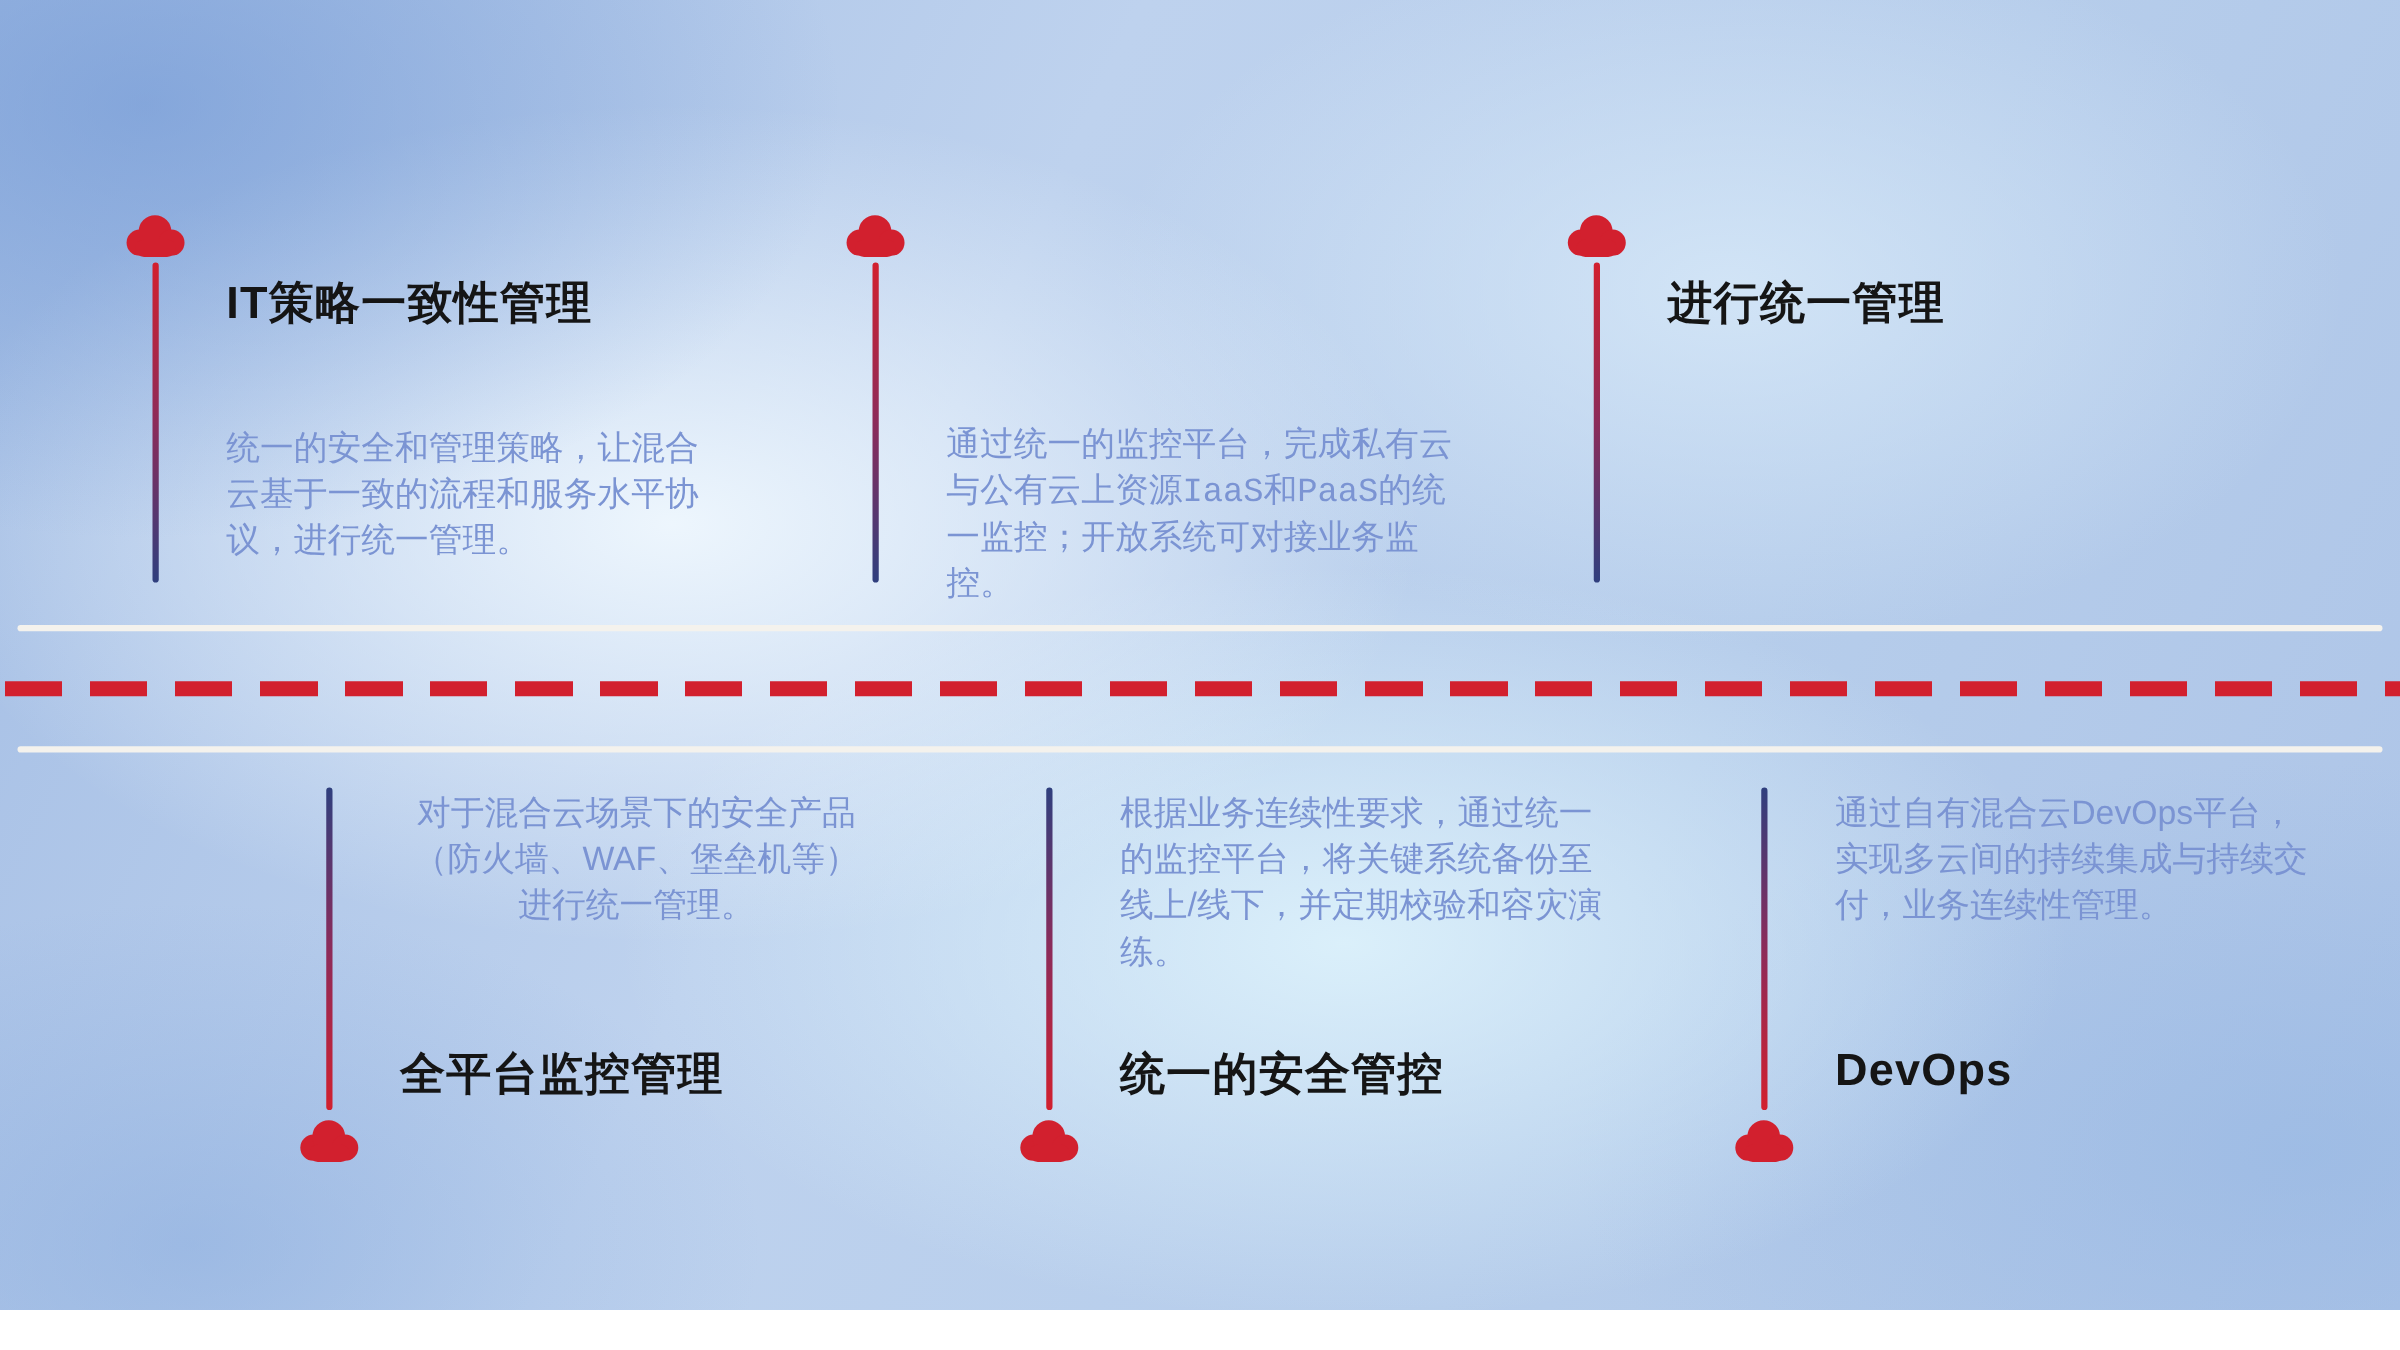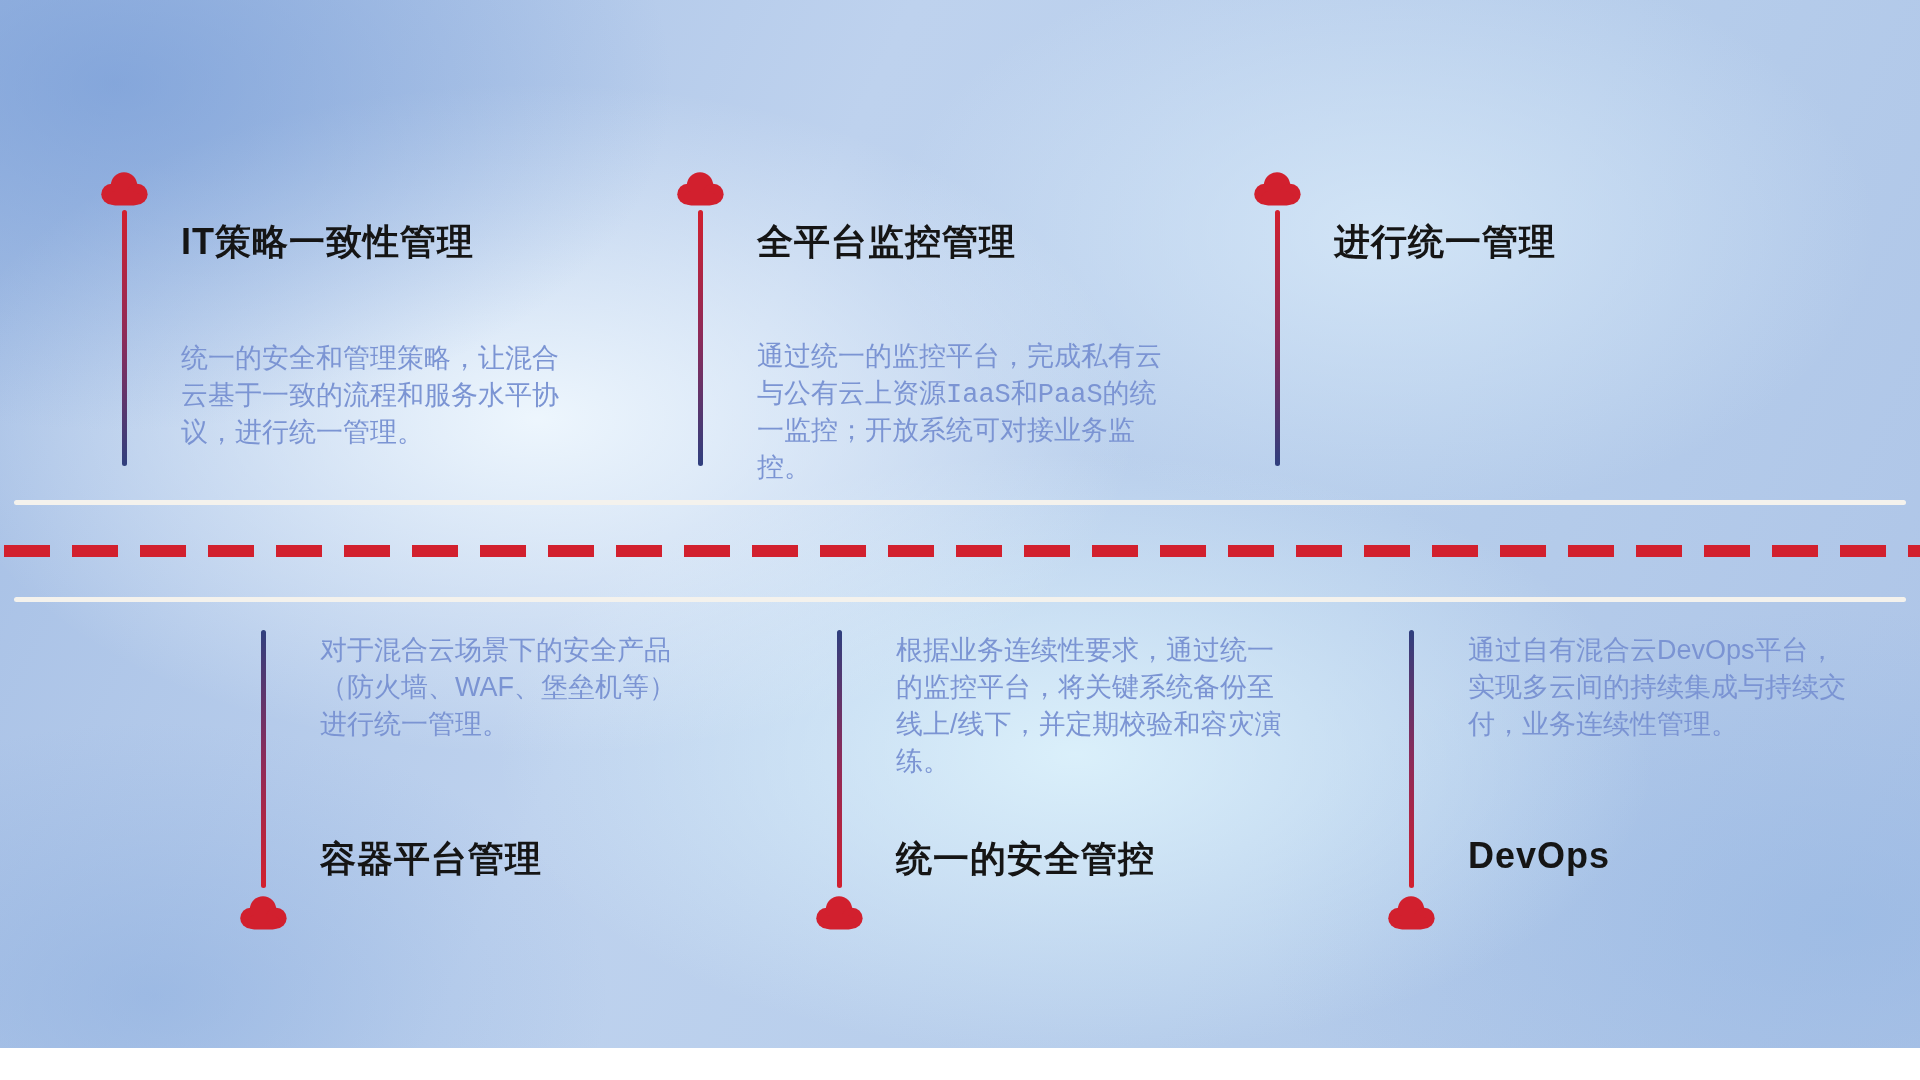--- a/index.html
+++ b/index.html
@@ -61,21 +61,21 @@
   .title {
     font-size: 36px; font-weight: 700; color: #151515;
     letter-spacing: 1px; white-space: nowrap;
   }
   .desc {
     font-size: 27px; line-height: 37px; color: var(--desc, #7b94d3);
   }
 
   
   .ti1 { left: 96px; }   .ti2 { left: 672px; }  .ti3 { left: 1249px; }
-  .bi1 { left: 235px; }  .bi2 { left: 811px; }  .bi3 { left: 1383px; }
+  .bi1 { left: 235px; text-align: center; }  .bi2 { left: 811px; }  .bi3 { left: 1383px; }
 
   
   .ti1 .desc { width: 392px; }
   .ti2 .desc { width: 422px; font-family: Liberation Mono, monospace; }
   .ti3 .desc { width: 392px; }
   .bi1 .desc { width: 378px; }
   .bi2 .desc { width: 392px; }
   .bi3 .desc { width: 382px; }
 </style>
 </head>
@@ -104,21 +104,20 @@
   <div class="item item-top ti2">
     <span class="cloud">
       <svg viewBox="0 0 64 44" fill="currentColor" aria-hidden="true">
         <circle cx="18" cy="29" r="12"></circle>
           <circle cx="32" cy="19" r="15"></circle>
         <circle cx="47" cy="29" r="12"></circle>
           <rect x="14" y="26" width="37" height="16" rx="8"></rect>
       </svg>
     </span>
     <span class="vline"></span>
-    <div class="title">全平台监控管理</div>
     <div class="desc">通过统一的监控平台，完成私有云与公有云上资源IaaS和PaaS的统一监控；开放系统可对接业务监控。</div>
   </div>
 
   <div class="item item-top ti3">
     <span class="cloud">
       <svg viewBox="0 0 64 44" fill="currentColor" aria-hidden="true">
         <circle cx="18" cy="29" r="12"></circle>
           <circle cx="32" cy="19" r="15"></circle>
         <circle cx="47" cy="29" r="12"></circle>
           <rect x="14" y="26" width="37" height="16" rx="8"></rect>
@@ -132,21 +131,21 @@
     <span class="vline"></span>
     <span class="cloud">
       <svg viewBox="0 0 64 44" fill="currentColor" aria-hidden="true">
         <circle cx="18" cy="29" r="12"></circle>
           <circle cx="32" cy="19" r="15"></circle>
         <circle cx="47" cy="29" r="12"></circle>
           <rect x="14" y="26" width="37" height="16" rx="8"></rect>
       </svg>
     </span>
     <div class="desc">对于混合云场景下的安全产品（防火墙、WAF、堡垒机等）进行统一管理。</div>
-    <div class="title">容器平台管理</div>
+    <div class="title">全平台监控管理</div>
   </div>
 
   <div class="item item-bottom bi2">
     <span class="vline"></span>
     <span class="cloud">
       <svg viewBox="0 0 64 44" fill="currentColor" aria-hidden="true">
         <circle cx="18" cy="29" r="12"></circle>
           <circle cx="32" cy="19" r="15"></circle>
         <circle cx="47" cy="29" r="12"></circle>
           <rect x="14" y="26" width="37" height="16" rx="8"></rect>

